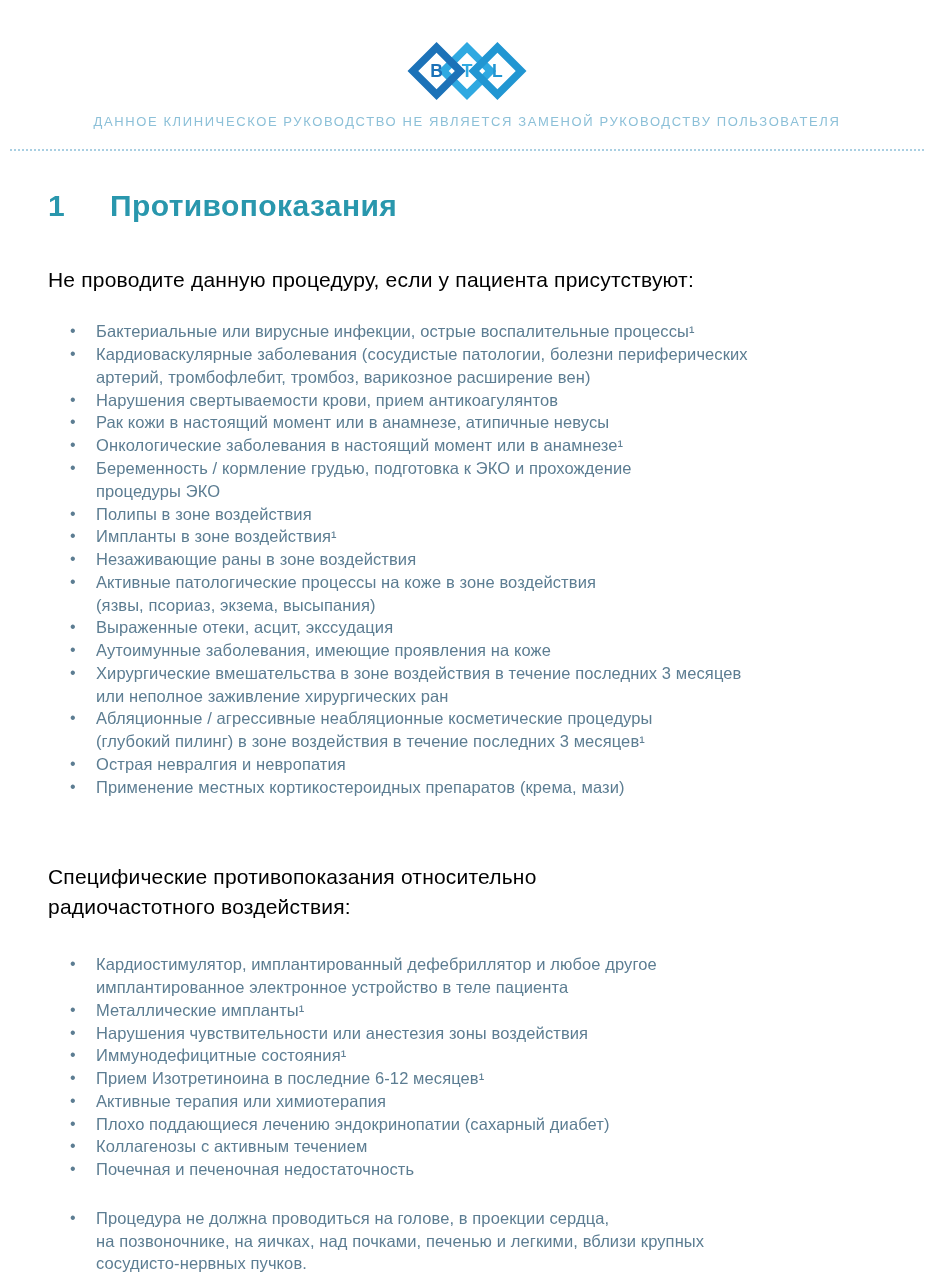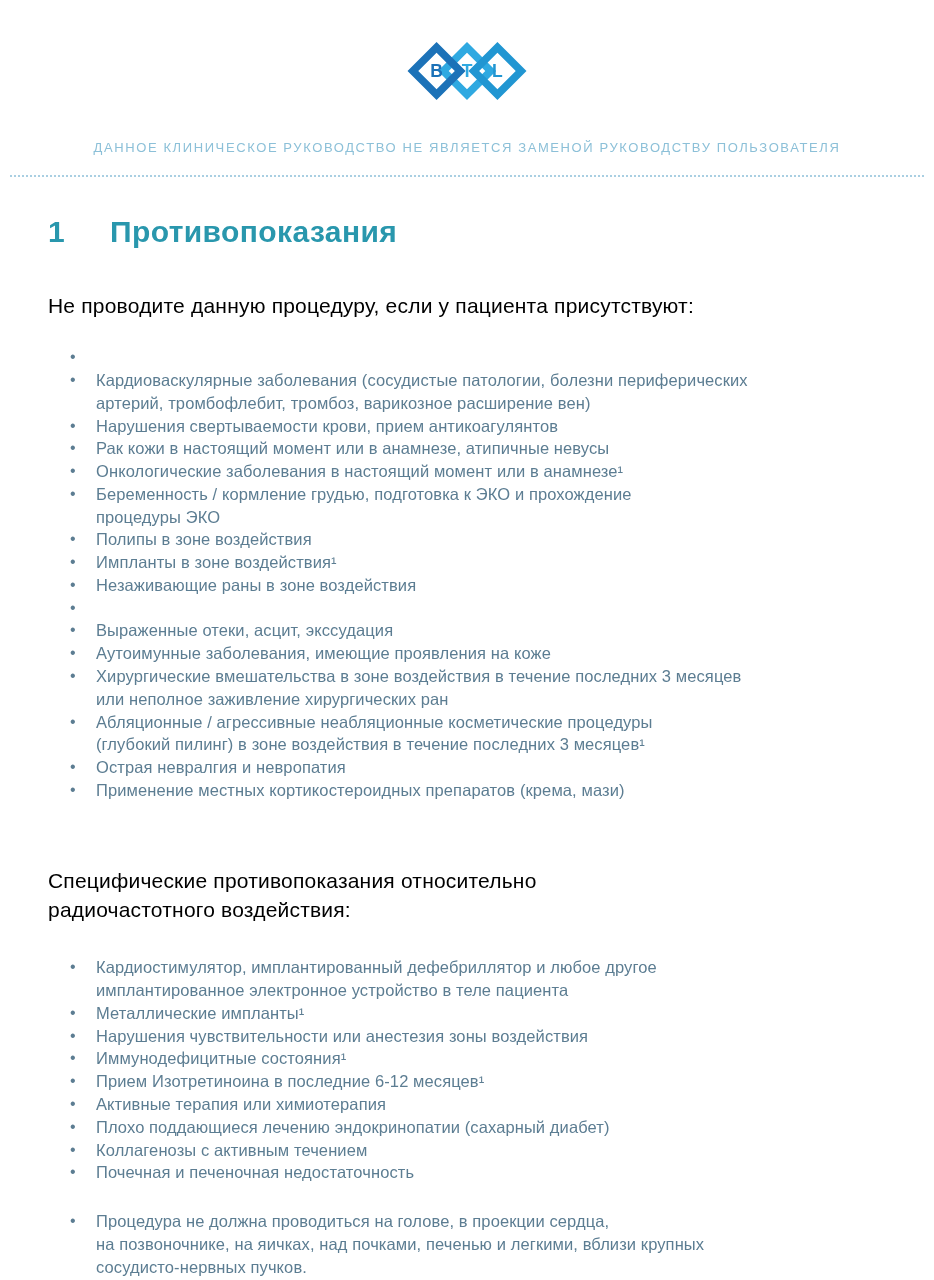--- a/index.html
+++ b/index.html
@@ -12,21 +12,21 @@
   .page{
     box-sizing:border-box;
     width:934px;height:1280px;
     padding:36px 48px 0 48px;
     position:relative;
   }
   
   .logo-wrap{text-align:center;}
   .logo-wrap svg{display:inline-block;}
   .disclaimer{
-    margin-top:30px;
+    margin-top:4px;
     text-align:center;
     font-size:13px;
     letter-spacing:1.6px;
     color:#8cc0d8;
     white-space:nowrap;
   }
   .dotted-sep{
     margin:20px -38px 0 -38px;
     border-bottom:2px dotted #a9cfe2;
     height:0;
@@ -102,20 +102,21 @@
     <span class="num">1</span>
     <span>Противопоказания</span>
   </div>
 
   <div class="subheading">Не проводите данную процедуру, если у пациента присутствуют:</div>
 
   <ul class="blist">
 
       <li>
         <span class="bullet">•</span>
+        <span class="txt">Бактериальные или вирусные инфекции, острые воспалительные процессы¹</span>
       </li>
 
       <li>
         <span class="bullet">•</span>
         <span class="txt">Кардиоваскулярные заболевания (сосудистые патологии, болезни периферических
 артерий, тромбофлебит, тромбоз, варикозное расширение вен)</span>
       </li>
 
       <li>
         <span class="bullet">•</span>
@@ -148,20 +149,22 @@
         <span class="txt">Импланты в зоне воздействия¹</span>
       </li>
 
       <li>
         <span class="bullet">•</span>
         <span class="txt">Незаживающие раны в зоне воздействия</span>
       </li>
 
       <li>
         <span class="bullet">•</span>
+        <span class="txt">Активные патологические процессы на коже в зоне воздействия
+(язвы, псориаз, экзема, высыпания)</span>
       </li>
 
       <li>
         <span class="bullet">•</span>
         <span class="txt">Выраженные отеки, асцит, экссудация</span>
       </li>
 
       <li>
         <span class="bullet">•</span>
         <span class="txt">Аутоимунные заболевания, имеющие проявления на коже</span>

